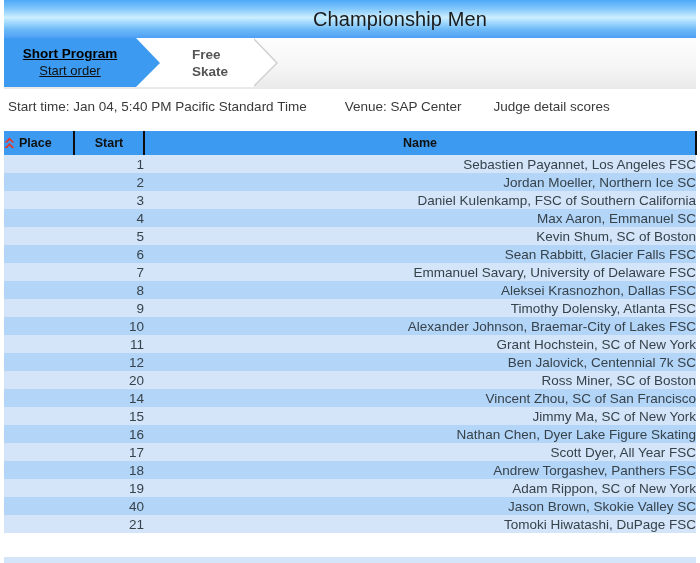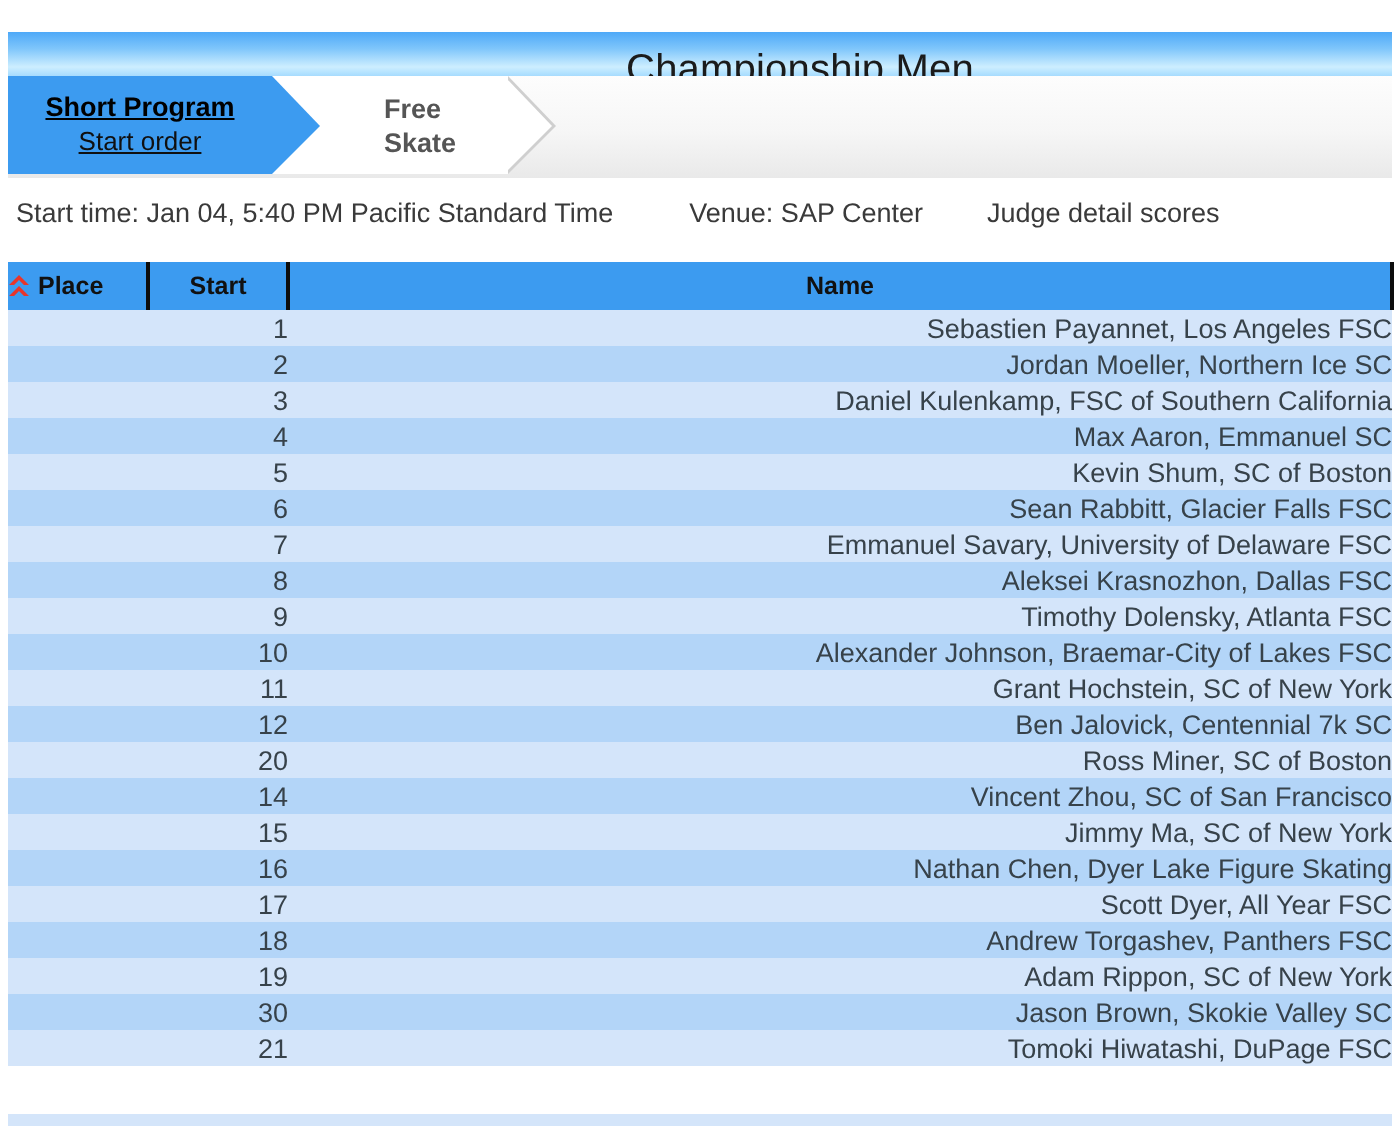--- a/index.html
+++ b/index.html
@@ -34,21 +34,20 @@
     background: linear-gradient(to bottom,
         #4ea9f8 0%,
         #7fc6fb 22%,
         #cdeeff 46%,
         #b2e2ff 54%,
         #6cb9f7 78%,
         #4d9ff5 100%);
     display: flex;
     align-items: center;
     justify-content: center;
-    margin-top: 16px;
   }
   .title-text {
     font-size: 20px;
     color: #1b1b1b;
     letter-spacing: 0.1px;
     font-weight: 400;
     text-align: center;
     padding-left: 100px;
   }
 
@@ -388,21 +387,21 @@
           <td class="td-start">18</td>
           <td class="td-name">Andrew Torgashev, Panthers FSC</td>
         </tr>
         <tr class="row-odd">
           <td class="td-place"></td>
           <td class="td-start">19</td>
           <td class="td-name">Adam Rippon, SC of New York</td>
         </tr>
         <tr class="row-even">
           <td class="td-place"></td>
-          <td class="td-start">30</td>
+          <td class="td-start">40</td>
           <td class="td-name">Jason Brown, Skokie Valley SC</td>
         </tr>
         <tr class="row-odd">
           <td class="td-place"></td>
           <td class="td-start">21</td>
           <td class="td-name">Tomoki Hiwatashi, DuPage FSC</td>
         </tr>
       </tbody>
   </table>
 

